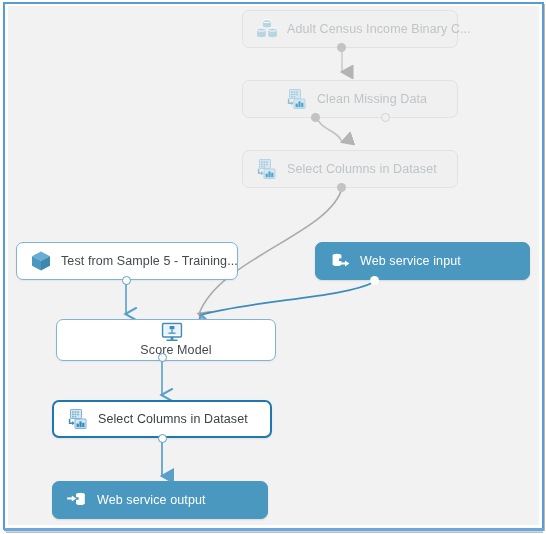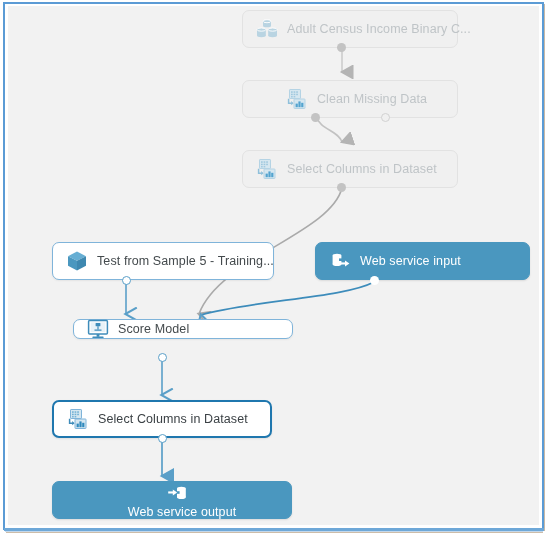--- a/index.html
+++ b/index.html
@@ -58,21 +58,20 @@
     background:#f0f0f0;
     border:1px solid #e2e2e2;
   }
   .node.dim .label{color:#bfc4c7;}
 
   
   .node.plain{
     background:#ffffff;
     border:1px solid #7fb4da;
     box-shadow:0 1px 2px rgba(0,0,0,.06);
-    margin-left:36px;
   }
   .node.plain .label{color:#444a4d;}
 
   
   .node.selected{
     background:#ffffff;
     border:2px solid #1f77ae;
     box-shadow:0 1px 2px rgba(0,0,0,.08);
   }
   .node.selected .label{color:#3b4145;}
@@ -251,21 +250,21 @@
         <rect x="11" y="9.4" width="6.4" height="2.6" fill="#4a97bf"></rect>
         <g fill="#ffffff">
           <rect x="12.4" y="13.4" width="5.4" height="2.1"></rect>
           <path d="M17,11.4 L21.4,14.45 L17,17.5 Z"></path>
         </g>
       </svg>
       <span class="label">Web service input</span>
     </div>
     <div class="port solid-white" style="left:362px;top:270px;"></div>
 
-    <div class="node plain" style="left:29px;top:313px;width:220px;height:20px;">
+    <div class="node plain" style="left:48px;top:313px;width:220px;height:42px;flex-direction:column;">
       <svg class="ico" viewBox="0 0 24 24">
         <rect x="2.6" y="3.4" width="18.8" height="13.6" rx="1" fill="#ffffff" stroke="#3e8cba" stroke-width="1.5"></rect>
         <rect x="4.6" y="5.3" width="14.8" height="9.8" fill="#e8f2f8"></rect>
         <g fill="#3e8cba">
           <rect x="9.6" y="6" width="4.8" height="3.2" rx="0.5"></rect>
           <rect x="11.4" y="9.2" width="1.2" height="3.4"></rect>
           <rect x="8.4" y="12.4" width="7.2" height="1.3" rx="0.4"></rect>
         </g>
         <rect x="10.6" y="17" width="2.8" height="2.8" fill="#3e8cba"></rect>
         <rect x="6.4" y="19.4" width="11.2" height="1.7" rx="0.6" fill="#3e8cba"></rect>
@@ -293,21 +292,21 @@
         <g fill="#2f89bd">
           <rect x="10.6" y="16.6" width="2.2" height="3.6"></rect>
           <rect x="13.4" y="14.4" width="2.2" height="5.8"></rect>
           <rect x="16.2" y="15.8" width="2.2" height="4.4"></rect>
         </g>
       </svg>
       <span class="label">Select Columns in Dataset</span>
     </div>
     <div class="port hollow-blue" style="left:150px;top:428px;"></div>
 
-    <div class="node ws" style="left:44px;top:475px;width:240px;height:38px;flex-direction:column;">
+    <div class="node ws" style="left:44px;top:475px;width:216px;height:38px;">
       <svg class="ico" viewBox="0 0 24 24">
         <g fill="#ffffff">
           <rect x="2.2" y="9.4" width="5.4" height="2.1"></rect>
           <path d="M6.8,7.4 L11.2,10.45 L6.8,13.5 Z"></path>
           <ellipse cx="15.4" cy="6.6" rx="4.4" ry="1.8"></ellipse>
           <rect x="11" y="6.6" width="8.8" height="8.6"></rect>
           <ellipse cx="15.4" cy="15.2" rx="4.4" ry="1.8"></ellipse>
         </g>
         <rect x="11" y="9.2" width="2.6" height="2.6" fill="#4a97bf"></rect>
       </svg>

